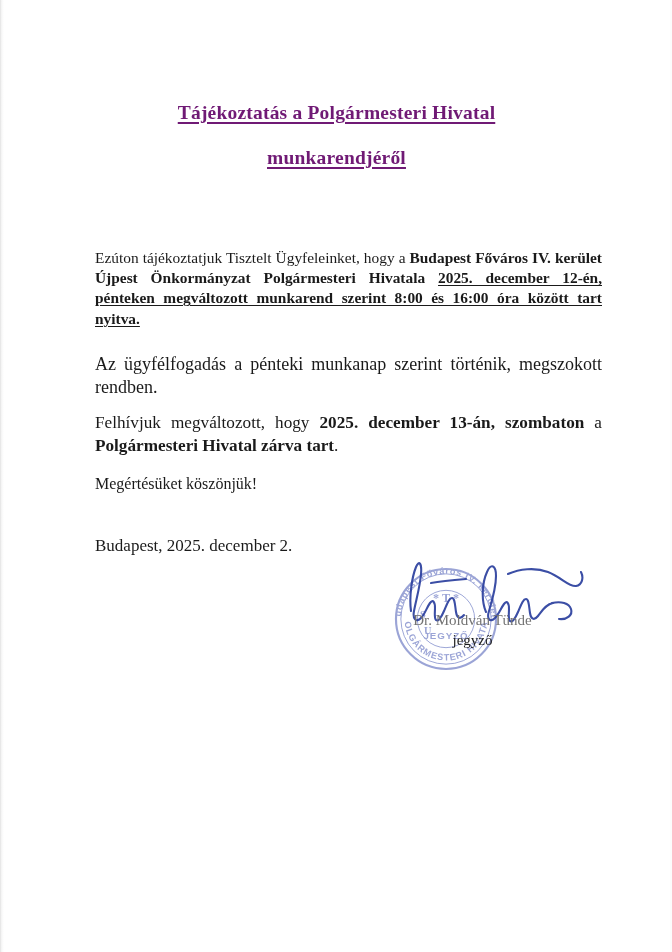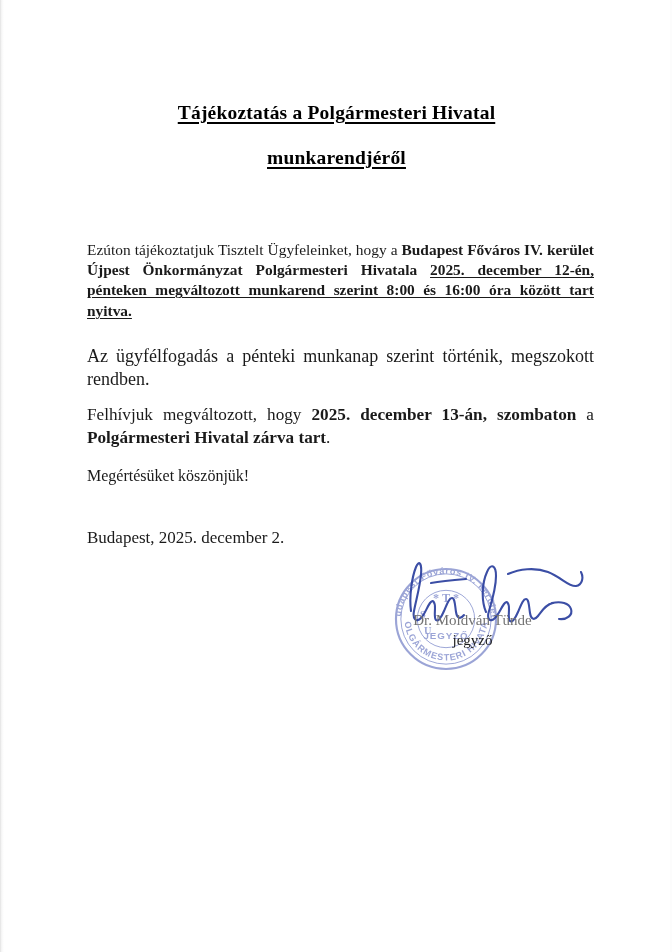--- a/index.html
+++ b/index.html
@@ -40,39 +40,39 @@
   .doc-title {
     position: absolute;
     left: 83px;
     top: 100px;
     width: 507px;
     text-align: center;
     font-weight: bold;
     font-size: 19.5px;
     line-height: 26px;
     letter-spacing: 0.2px;
-    color: #000000;
+    color: #701a75;
   }
   .doc-title .tline {
     display: inline-block;
     text-decoration: underline;
     text-underline-offset: 3px;
     text-decoration-thickness: 1.6px;
   }
   .title-row-1 { display: block; }
   .title-row-2 { display: block; margin-top: 19px; }
 
   .body-block {
     position: absolute;
     left: 83px;
     width: 507px;
   }
 
   p.para {
-    margin: 4px;
+    margin: 12px;
     text-align: justify;
     text-justify: inter-word;
     color: #1a1a1a;
   }
   p.para:last-child { text-align: left; }
 
   
   .para-1 {
     top: 236px;
     font-size: 15.4px;

